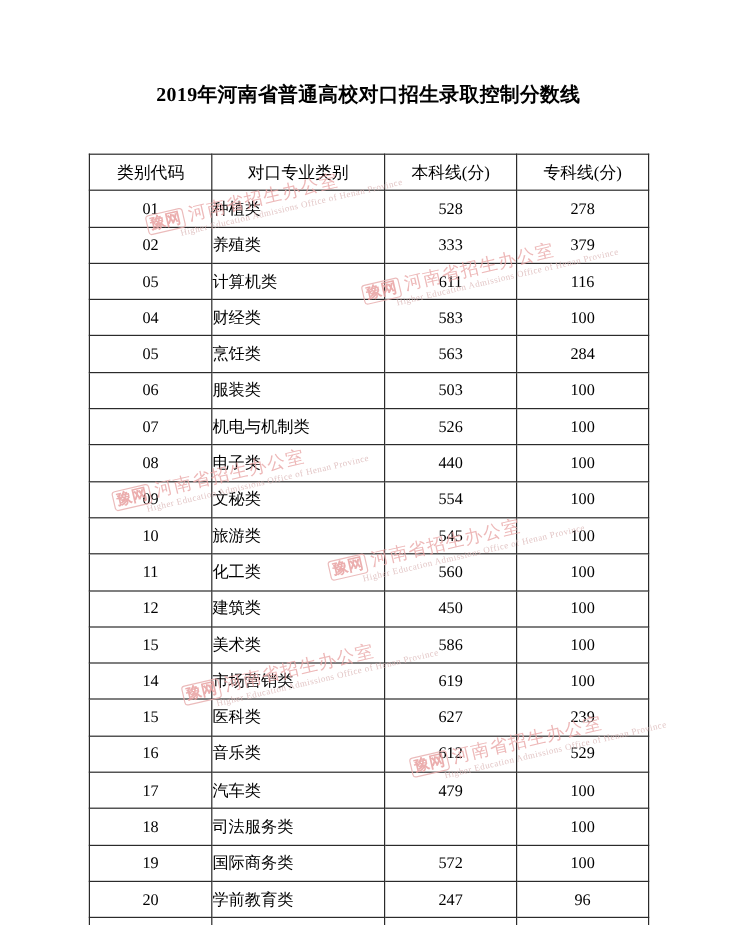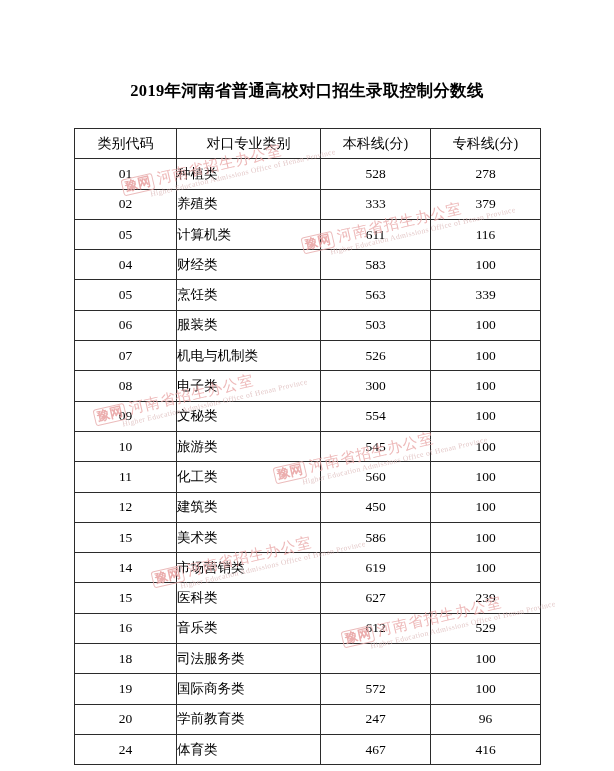--- a/index.html
+++ b/index.html
@@ -16,21 +16,21 @@
     overflow: hidden;
   }
   .page {
     position: relative;
     width: 614px;
     height: 771px;
     box-sizing: border-box;
   }
   .doc-title {
     position: absolute;
-    top: 80px;
+    top: 68px;
     left: 0;
     width: 614px;
     text-align: center;
     font-size: 16.5px;
     font-weight: bold;
     letter-spacing: 0.3px;
     color: #000000;
     font-family: "Liberation Serif", "DejaVu Serif", serif;
   }
   .table-wrap {
@@ -164,38 +164,38 @@
         <tr>
             <td class="code">04</td>
             <td class="major">财经类</td>
             <td class="ben">583</td>
             <td class="zhuan">100</td>
           </tr>
         <tr>
             <td class="code">05</td>
             <td class="major">烹饪类</td>
             <td class="ben">563</td>
-            <td class="zhuan">339</td>
+            <td class="zhuan">284</td>
           </tr>
         <tr>
             <td class="code">06</td>
             <td class="major">服装类</td>
             <td class="ben">503</td>
             <td class="zhuan">100</td>
           </tr>
         <tr>
             <td class="code">07</td>
             <td class="major">机电与机制类</td>
             <td class="ben">526</td>
             <td class="zhuan">100</td>
           </tr>
         <tr>
             <td class="code">08</td>
             <td class="major">电子类</td>
-            <td class="ben">300</td>
+            <td class="ben">440</td>
             <td class="zhuan">100</td>
           </tr>
         <tr>
             <td class="code">09</td>
             <td class="major">文秘类</td>
             <td class="ben">554</td>
             <td class="zhuan">100</td>
           </tr>
         <tr>
             <td class="code">10</td>
@@ -233,20 +233,26 @@
             <td class="ben">627</td>
             <td class="zhuan">239</td>
           </tr>
         <tr>
             <td class="code">16</td>
             <td class="major">音乐类</td>
             <td class="ben">612</td>
             <td class="zhuan">529</td>
           </tr>
         <tr>
+            <td class="code">17</td>
+            <td class="major">汽车类</td>
+            <td class="ben">479</td>
+            <td class="zhuan">100</td>
+          </tr>
+        <tr>
             <td class="code">18</td>
             <td class="major">司法服务类</td>
             <td class="ben"></td>
             <td class="zhuan">100</td>
           </tr>
         <tr>
             <td class="code">19</td>
             <td class="major">国际商务类</td>
             <td class="ben">572</td>
             <td class="zhuan">100</td>

